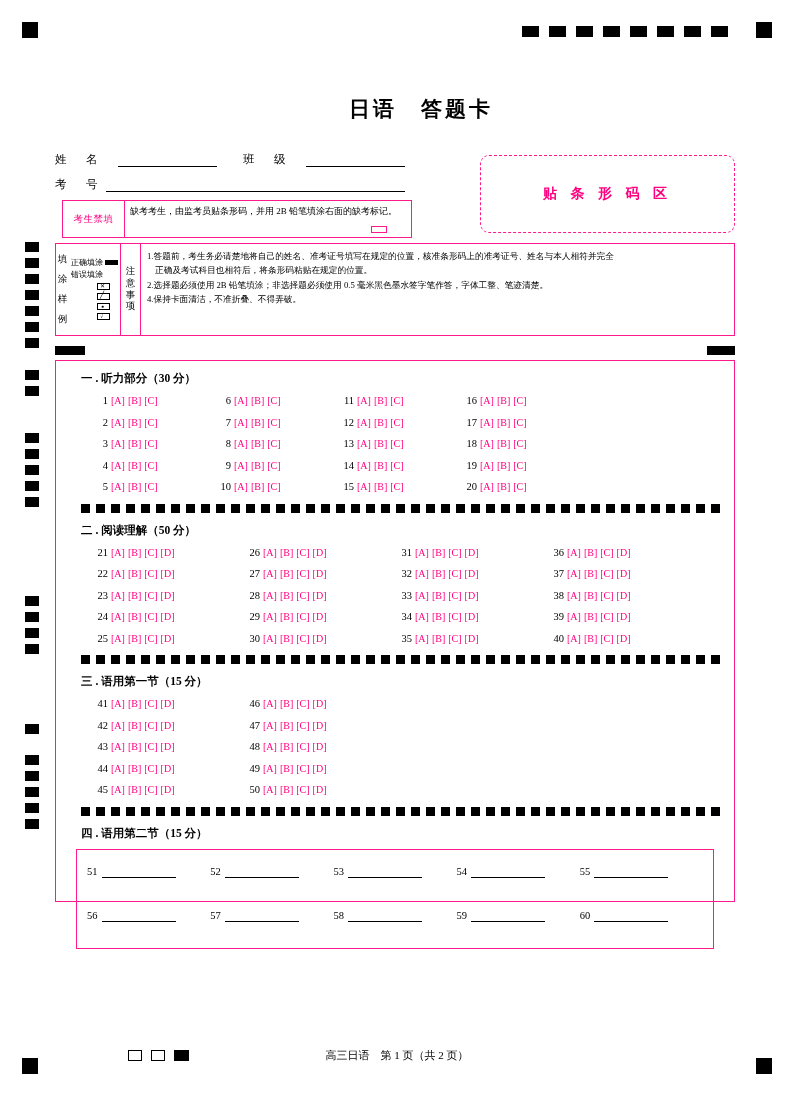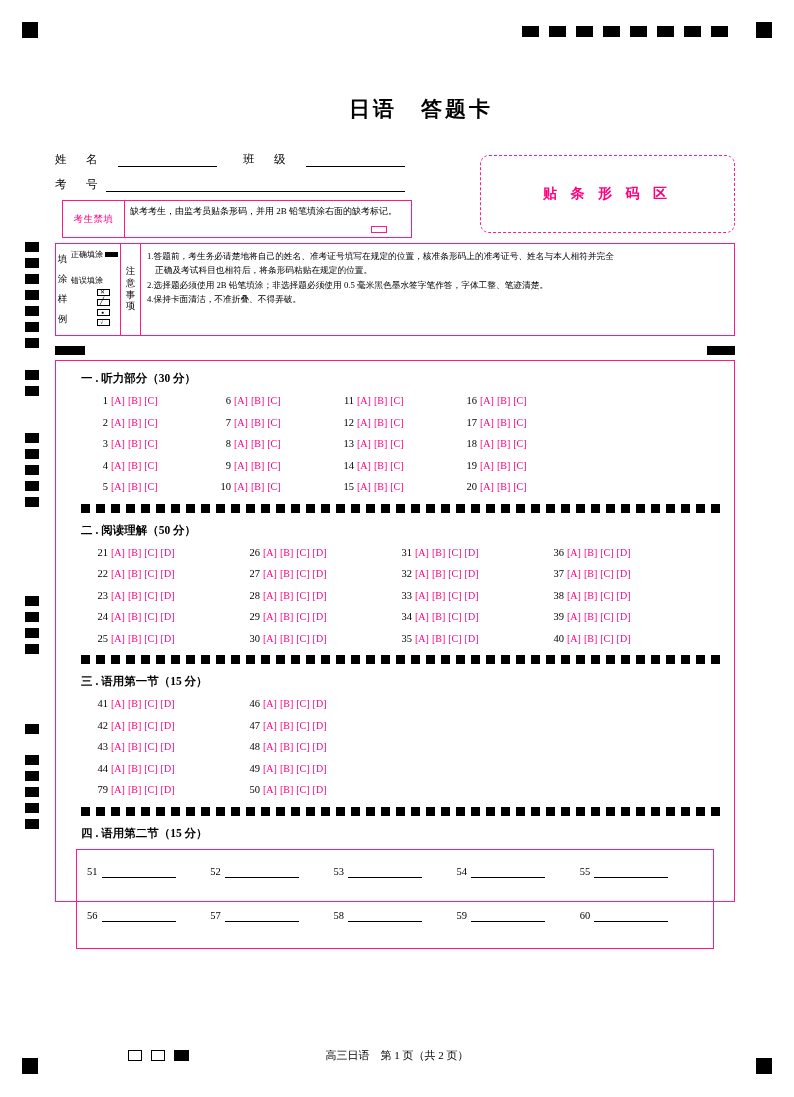--- a/index.html
+++ b/index.html
@@ -89,21 +89,21 @@
     display: flex;
   }
   .n-sample-label {
     width: 17px;
     display: flex; flex-direction: column;
     align-items: center; justify-content: space-around;
     font-size: 9.5px; padding: 5px 0;
     color: #000;
   }
   .n-sample-body { flex: 1; padding: 4px 2px; font-size: 8px; }
-  .ss-row { display: flex; align-items: center; height: 12px; }
+  .ss-row { display: flex; align-items: center; height: 12px; margin-top: 8px; }
   .ss-txt { font-size: 8px; color: #000; white-space: nowrap; }
   .ss-bar { width: 13px; height: 5px; background: #000; margin-left: 2px; }
   .wrong-grid { margin-top: 1px; }
   .wg-row { display: flex; align-items: center; height: 10px; justify-content: flex-end; padding-right: 8px;}
   .wg-cell {
     width: 13px; height: 7px; border: 1px solid #000;
     margin-left: 2px; font-size: 6px; line-height: 6px; text-align: center;
     position: relative; color: #000;
   }
   .wg-x::after { content: "✕"; font-size: 6px; position:absolute; left:2px; top:-1px;}
@@ -259,21 +259,21 @@
       <span>填</span>
       <span>涂</span>
       <span>样</span>
       <span>例</span>
     </div>
     <div class="n-sample-body">
       <div class="ss-row">
         <span class="ss-txt">正确填涂</span>
         <span class="ss-bar"></span>
       </div>
-      <div class="ss-row" style="margin-top:14px;">
+      <div class="ss-row" style="margin-top:0;">
         <span class="ss-txt">错误填涂</span>
       </div>
       <div class="wrong-grid">
         <div class="wg-row">
           <span class="wg-cell wg-x"></span>
         </div>
         <div class="wg-row">
           <span class="wg-cell wg-slash"></span>
         </div>
         <div class="wg-row">
@@ -742,21 +742,21 @@
         <div class="q">
           <span class="q-num">49</span>
           <span class="opt">[A]</span>
           <span class="opt">[B]</span>
           <span class="opt">[C]</span>
           <span class="opt">[D]</span>
         </div>
       </div>
       <div class="gr-row">
         <div class="q">
-          <span class="q-num">79</span>
+          <span class="q-num">45</span>
           <span class="opt">[A]</span>
           <span class="opt">[B]</span>
           <span class="opt">[C]</span>
           <span class="opt">[D]</span>
         </div>
         <div class="q">
           <span class="q-num">50</span>
           <span class="opt">[A]</span>
           <span class="opt">[B]</span>
           <span class="opt">[C]</span>

